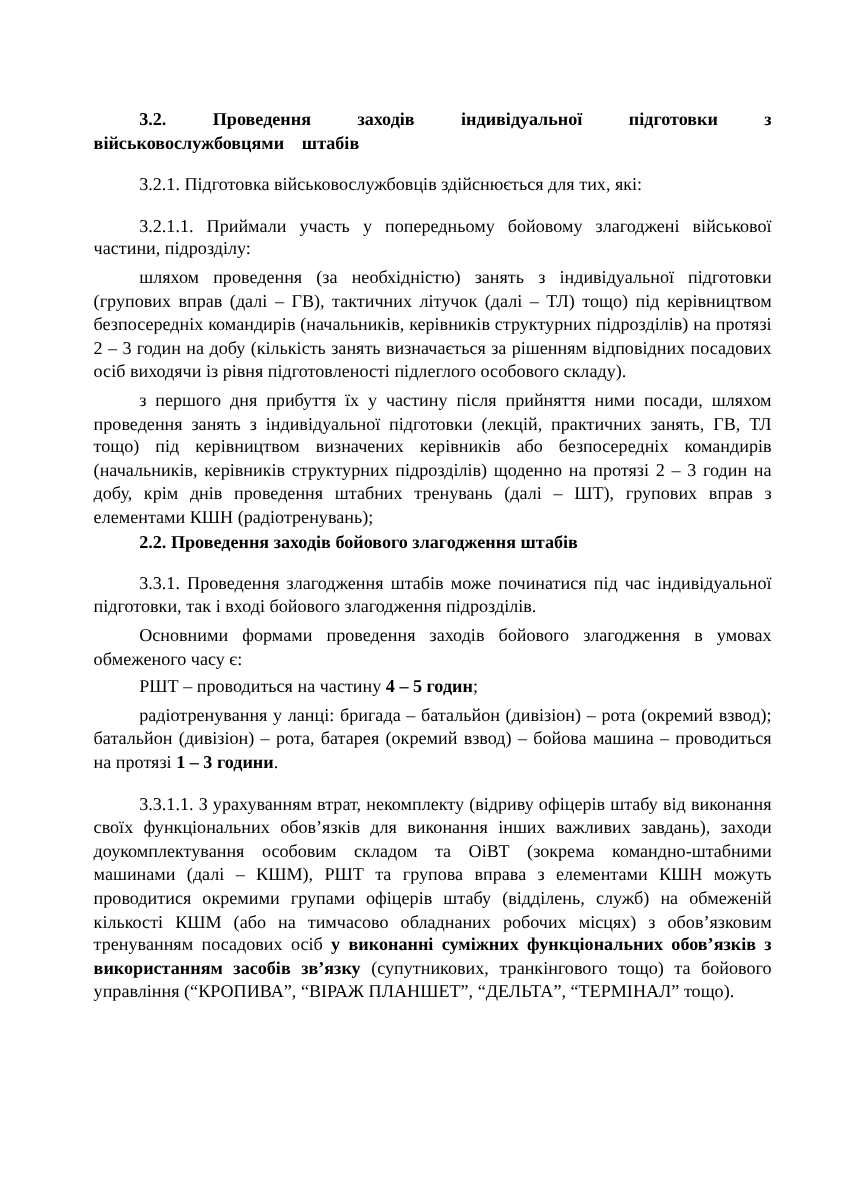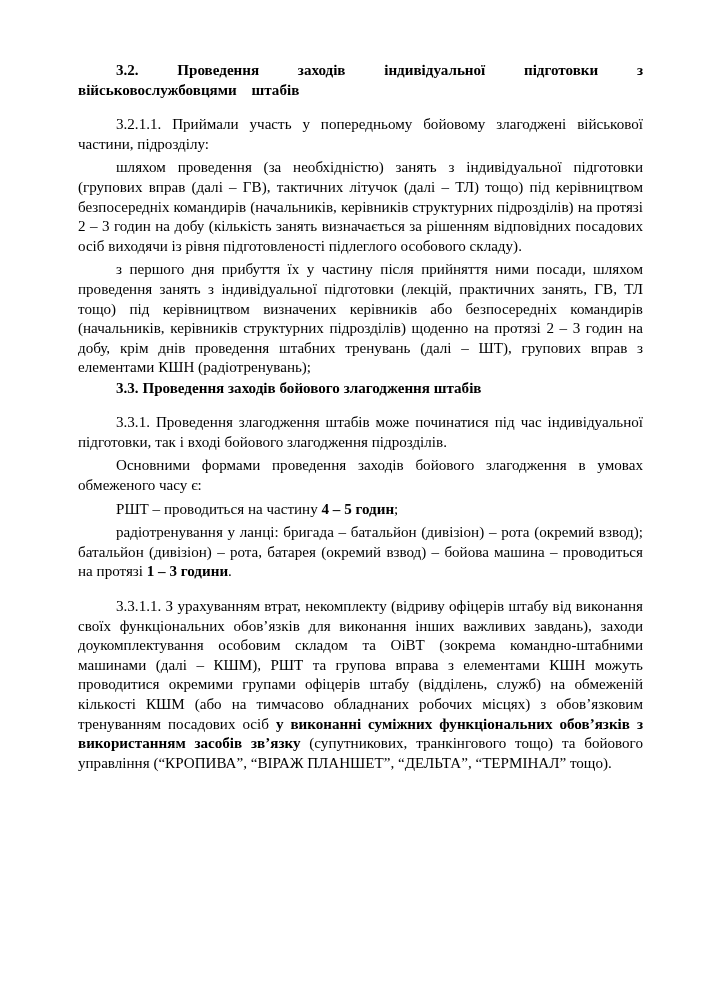--- a/index.html
+++ b/index.html
@@ -11,21 +11,21 @@
     width: 707px;
     min-height: 1000px;
     font-family: "Liberation Serif", serif;
     color: #000000;
   }
   .page {
     position: relative;
     width: 707px;
     height: 795px;
     box-sizing: border-box;
-    padding: 60px 64px 0 78px;
+    padding: 90px 64px 0 78px;
   }
   .para {
     font-size: 15.1px;
     line-height: 1.30;
     text-align: justify;
     text-justify: inter-word;
     margin: 0;
   }
   .indent {
     text-indent: 38px;
@@ -62,29 +62,30 @@
   }
   b { font-weight: bold; }
 </style>
 </head>
 <body>
 
 <div class="page">
 
   <p class="heading" style="word-spacing:11px;">3.2. Проведення заходів індивідуальної підготовки з військовослужбовцями штабів</p>
 
+  <p class="para indent gap-lg">3.2.1. Підготовка військовослужбовців здійснюється для тих, які:</p>
 
   <p class="para indent gap-lg">3.2.1.1. Приймали участь у попередньому бойовому злагоджені військової частини, підрозділу:</p>
 
   <p class="para indent gap-sm">шляхом проведення (за необхідністю) занять з індивідуальної підготовки (групових вправ (далі – ГВ), тактичних літучок (далі – ТЛ) тощо) під керівництвом безпосередніх командирів (начальників, керівників структурних підрозділів) на протязі 2 – 3 годин на добу (кількість занять визначається за рішенням відповідних посадових осіб виходячи із рівня підготовленості підлеглого особового складу).</p>
 
 
   <p class="para indent gap-sm">з першого дня прибуття їх у частину після прийняття ними посади, шляхом проведення занять з індивідуальної підготовки (лекцій, практичних занять, ГВ, ТЛ тощо) під керівництвом визначених керівників або безпосередніх командирів (начальників, керівників структурних підрозділів) щоденно на протязі 2 – 3 годин на добу, крім днів проведення штабних тренувань (далі – ШТ), групових вправ з елементами КШН (радіотренувань);</p>
 
-  <p class="heading-2 gap-lg">3.3. Проведення заходів бойового злагодження штабів</p>
+  <p class="heading-2 gap-lg">2.2. Проведення заходів бойового злагодження штабів</p>
 
   <p class="para indent gap-lg">3.3.1. Проведення злагодження штабів може починатися під час індивідуальної підготовки, так і вході бойового злагодження підрозділів.</p>
 
   <p class="para indent gap-sm">Основними формами проведення заходів бойового злагодження в умовах обмеженого часу є:</p>
 
   <p class="para indent gap-sm">
     <span>РШТ – проводиться на частину </span><b>4 – 5 годин</b><span>;</span>
   </p>
 
 

